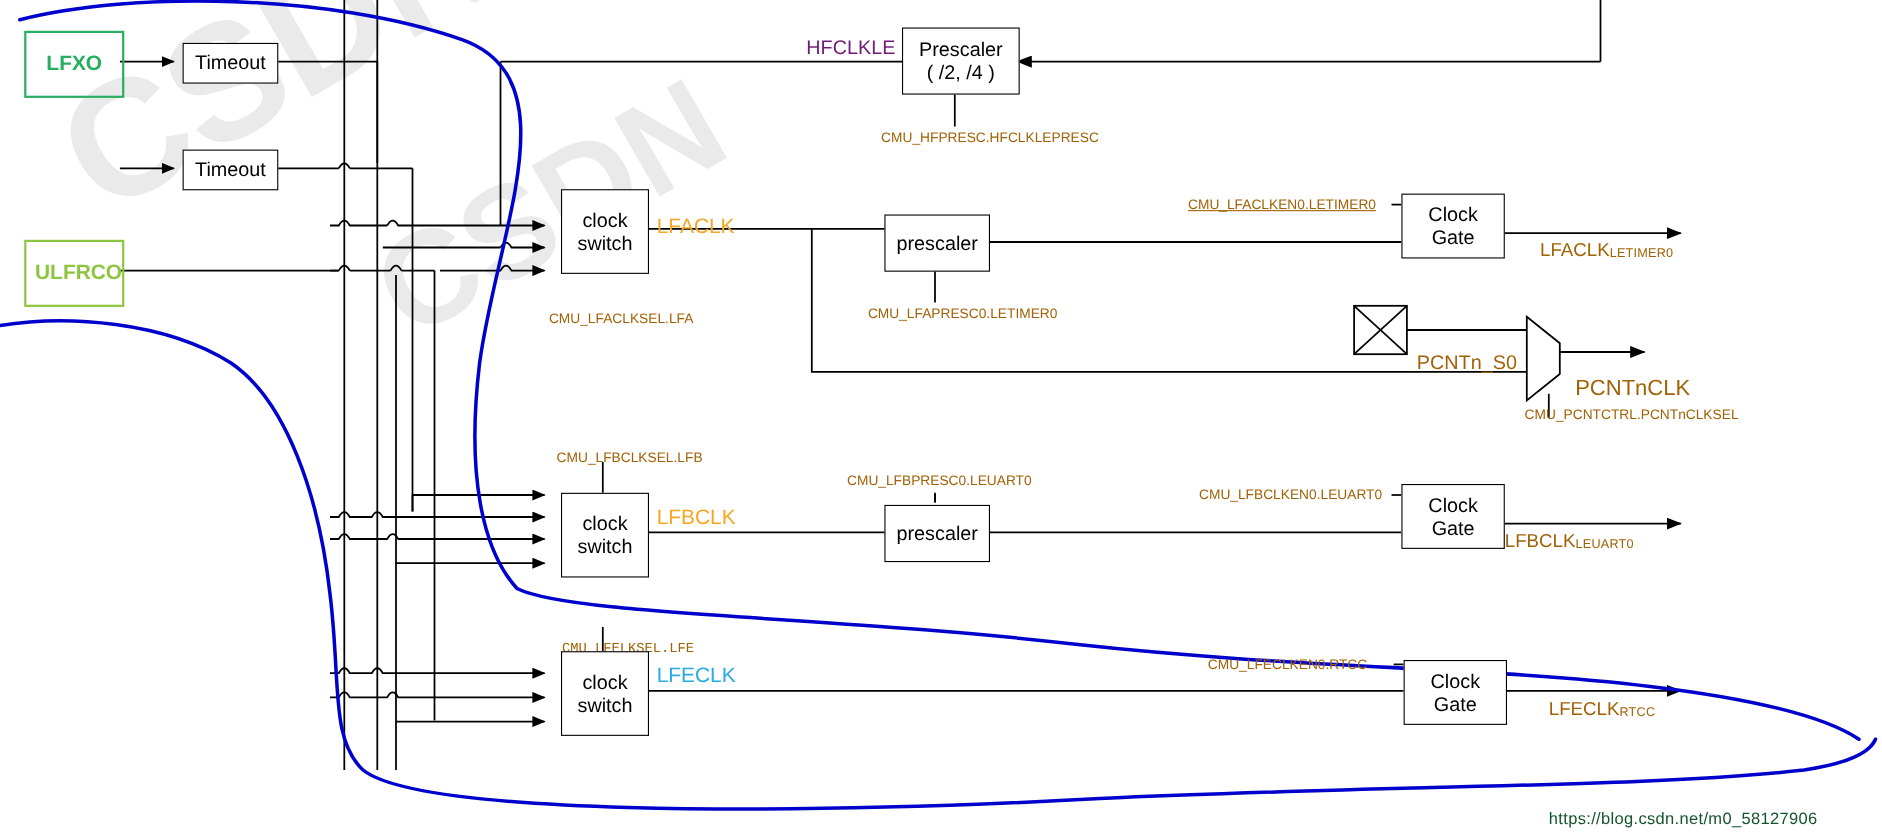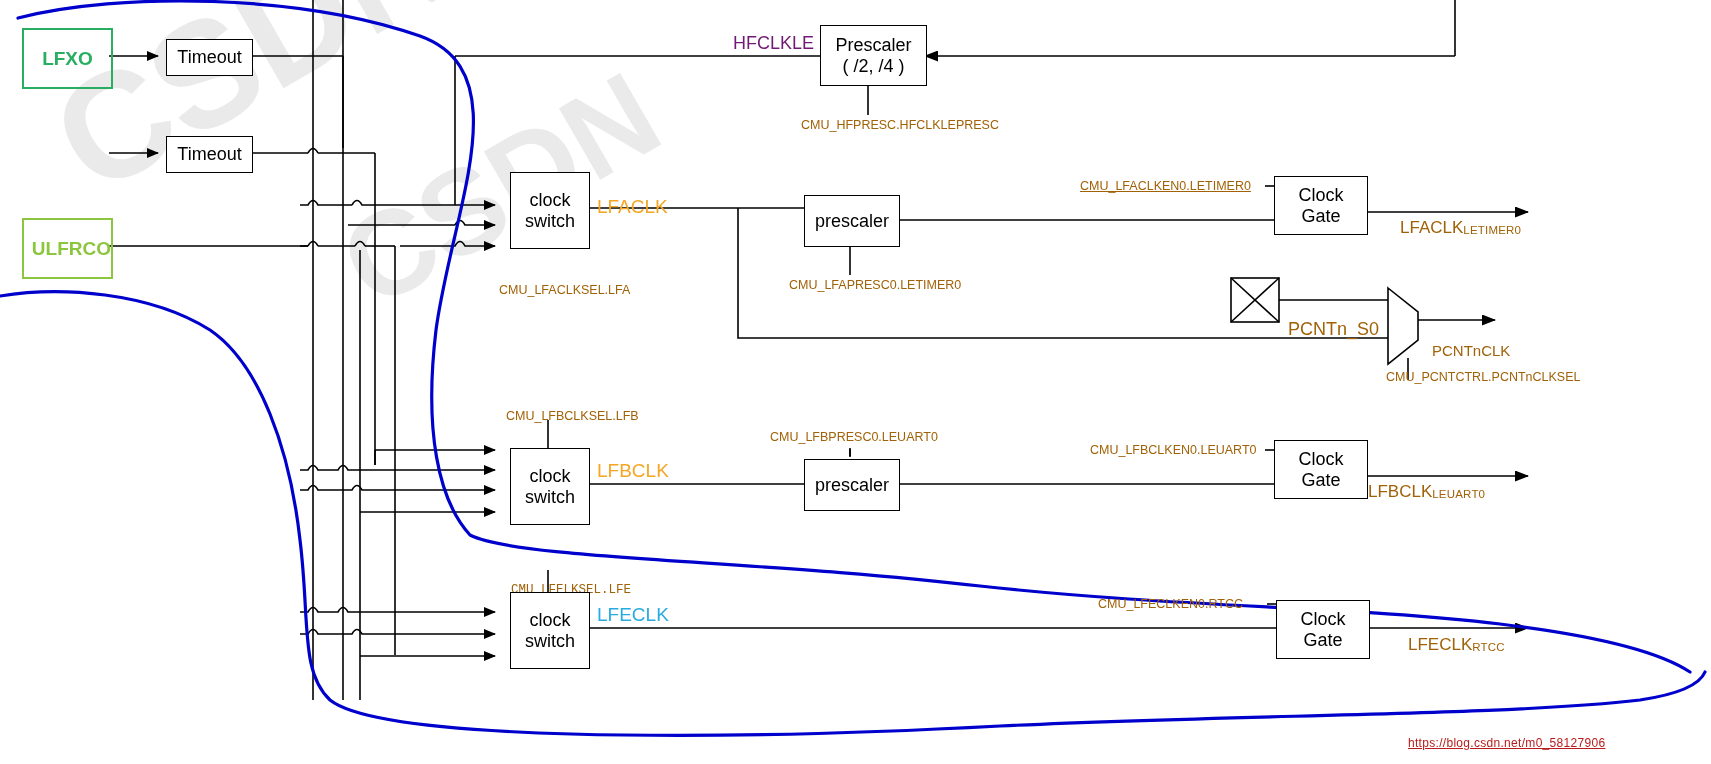--- a/index.html
+++ b/index.html
@@ -9,21 +9,21 @@
   #stage svg{position:absolute;left:0;top:0;}
   .src-box{position:absolute;border:2px solid #27ae60;background:transparent;display:flex;align-items:center;justify-content:center;font-size:19px;color:#27ae60;font-weight:bold;}
   .src-box.ulf{border-color:#8cc63f;color:#8cc63f;justify-content:flex-end;}
   .blk{position:absolute;border:1.6px solid #000;background:#fff;display:flex;align-items:center;justify-content:center;text-align:center;font-size:18px;color:#000;line-height:1.12;}
   .blk.thin{border-width:1.3px;}
   .reg{position:absolute;font-size:12.5px;color:#a16207;white-space:nowrap;}
   .clkname{position:absolute;font-size:19px;white-space:nowrap;}
   .outname{position:absolute;font-size:17px;color:#a16207;white-space:nowrap;margin-top:42px;}
   .outname sub{font-size:11.5px;vertical-align:baseline;position:relative;bottom:-1px;letter-spacing:.2px;}
   .hf{position:absolute;font-size:18px;color:#701a75;white-space:nowrap;font-weight:400;}
-  .watermark{position:absolute;font-size:12px;color:#b91c1c;white-space:nowrap;letter-spacing:.3px;text-decoration:underline;}
+  .watermark{position:absolute;font-size:15px;color:#14532d;white-space:nowrap;letter-spacing:.3px;}
   .bgwm{position:absolute;color:#eaeaea;font-size:150px;font-weight:700;transform:rotate(-30deg);user-select:none;}
 </style>
 </head>
 <body>
 
 <div id="stage">
 
   <div class="bgwm" style="left:40px;top:-40px;">CSDN</div>
   <div class="bgwm" style="left:330px;top:120px;font-size:120px;">CSDN</div>
 
@@ -170,21 +170,21 @@
   <div class="reg" style="left:1080px;top:179px;text-decoration:underline;">CMU_LFACLKEN0.LETIMER0</div>
   <div class="blk" style="left:1274px;top:176px;width:92px;height:57px;flex-direction:column;">
     <span>Clock</span>
     <span>Gate</span>
   </div>
   <div class="outname" style="left:1400px;top:176px;">
     <span>LFACLK</span><sub>LETIMER0</sub>
   </div>
 
   <div class="outname" style="left:1288px;top:277px;font-size:18px;">PCNTn_S0</div>
-  <div class="outname" style="left:1432px;top:300px;font-size:15px;">PCNTnCLK</div>
+  <div class="outname" style="left:1432px;top:300px;font-size:20px;">PCNTnCLK</div>
   <div class="reg" style="left:1386px;top:370px;">CMU_PCNTCTRL.PCNTnCLKSEL</div>
 
   <div class="reg" style="left:506px;top:409px;">CMU_LFBCLKSEL.LFB</div>
   <div class="blk" style="left:510px;top:448px;width:78px;height:75px;flex-direction:column;">
     <span>clock</span>
     <span>switch</span>
   </div>
   <div class="clkname" style="left:597px;top:460px;color:#f5a623;">LFBCLK</div>
 
   <div class="reg" style="left:770px;top:430px;">CMU_LFBPRESC0.LEUART0</div>

